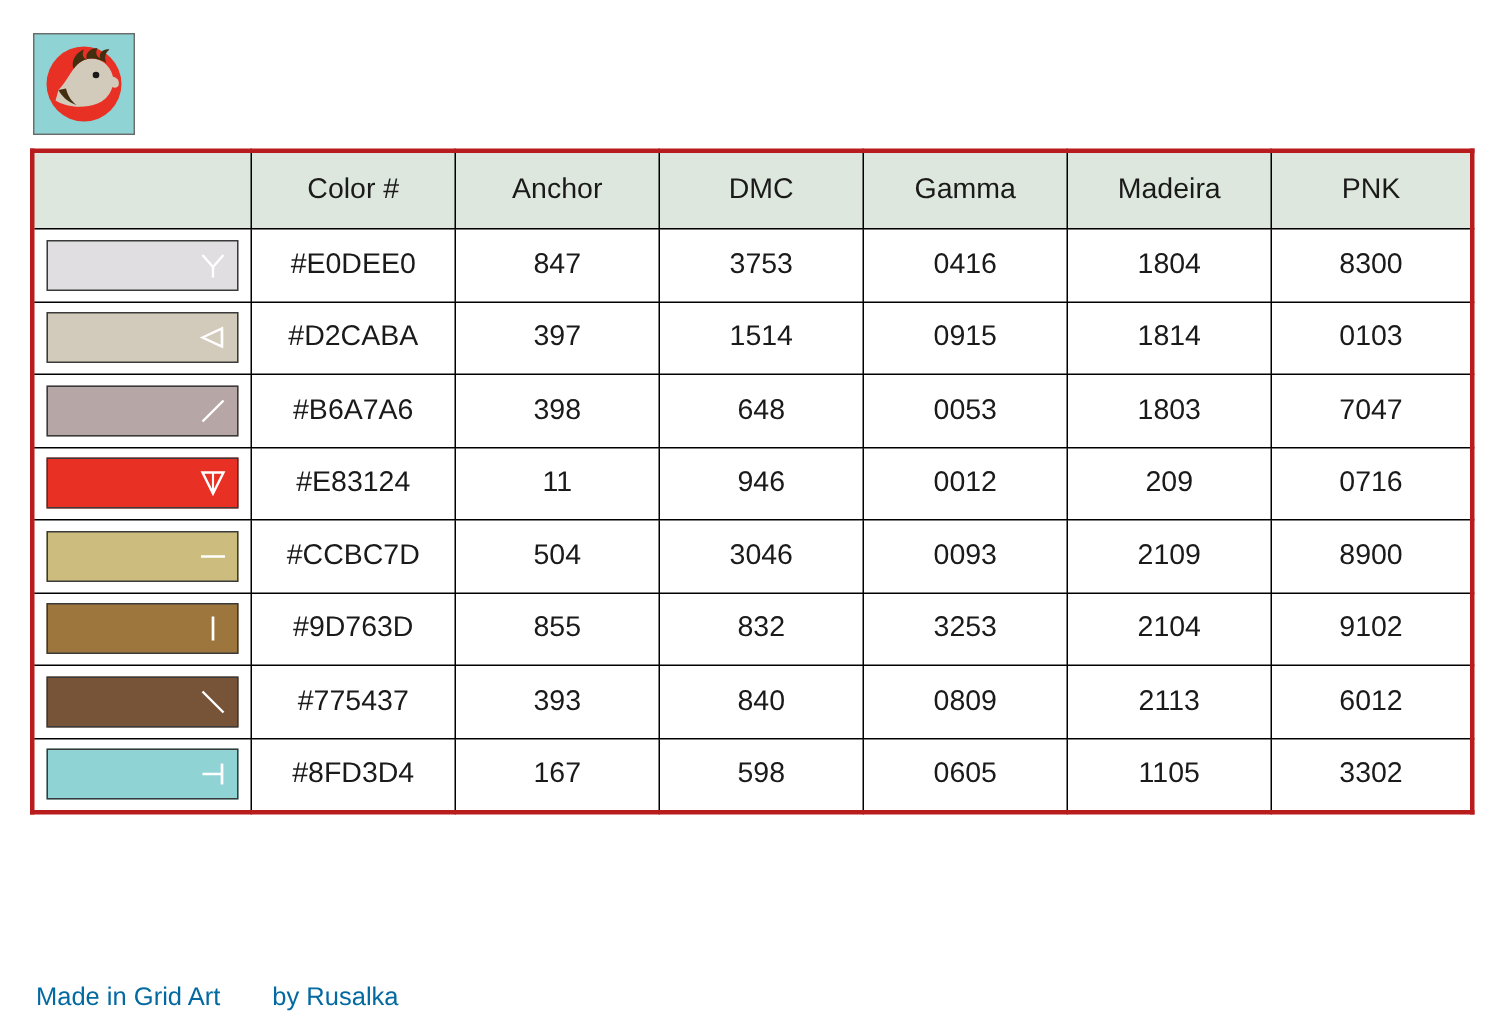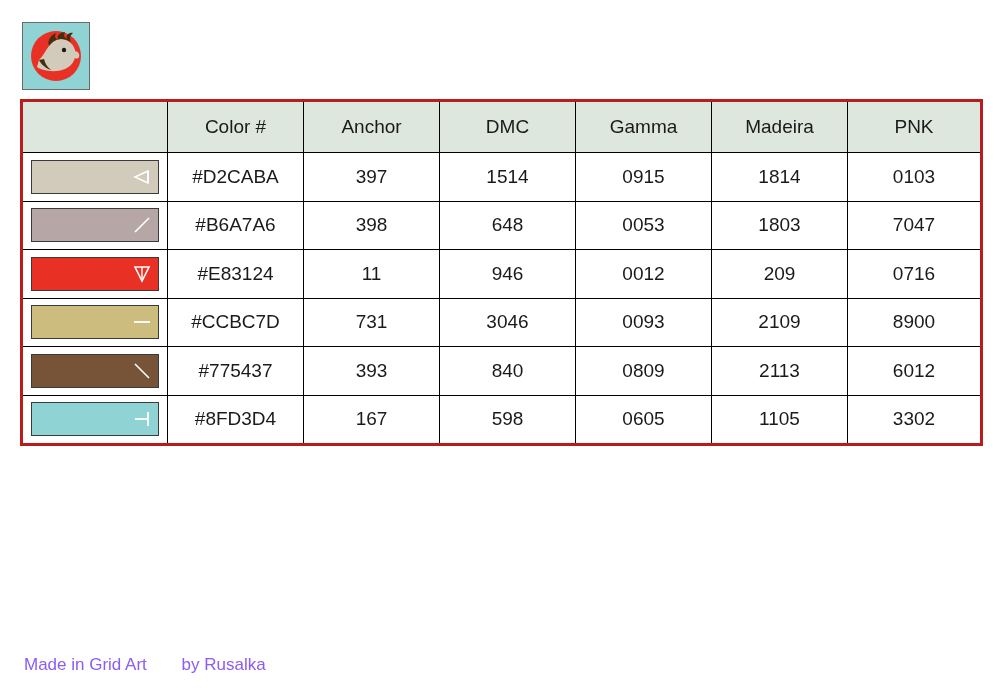--- a/index.html
+++ b/index.html
@@ -86,21 +86,21 @@
     width: 22px;
     height: 22px;
   }
 
   
   .footer {
     position: absolute;
     left: 24px;
     top: 655px;
     font-size: 17px;
-    color: #8b5cf6;
+    color: #0369a1;
   }
   .footer .made { display: inline-block; }
   .footer .by { display: inline-block; margin-left: 30px; }
 </style>
 </head>
 <body>
 
 <div class="logo-box">
   <svg width="66" height="66" viewBox="0 0 66 66">
     <rect x="0" y="0" width="66" height="66" fill="#8fd3d4"></rect>
@@ -131,20 +131,36 @@
         <th>Anchor</th>
         <th>DMC</th>
         <th>Gamma</th>
         <th>Madeira</th>
         <th>PNK</th>
       </tr>
     </thead>
     <tbody id="legend-body">
         <tr>
           <td class="swatch-cell">
+            <div class="swatch" style="background: rgb(224, 222, 224);">
+              <span class="sym"><svg width="22" height="22" viewBox="0 0 22 22">
+                  <path d="M4 4 L11 12 L18 4" fill="none" stroke="#ffffff" stroke-width="1.6"></path>
+                  <path d="M11 12 L11 19" fill="none" stroke="#ffffff" stroke-width="1.6"></path>
+                </svg></span>
+            </div>
+          </td>
+          <td>#E0DEE0</td>
+          <td>847</td>
+          <td>3753</td>
+          <td>0416</td>
+          <td>1804</td>
+          <td>8300</td>
+        </tr>
+        <tr>
+          <td class="swatch-cell">
             <div class="swatch" style="background: rgb(210, 202, 186);">
               <span class="sym"><svg width="22" height="22" viewBox="0 0 22 22">
                   <path d="M4 11 L17 5 L17 17 Z" fill="none" stroke="#ffffff" stroke-width="1.6"></path>
                   <path d="M17 5 L17 17" stroke="#ffffff" stroke-width="1.6"></path>
                 </svg></span>
             </div>
           </td>
           <td>#D2CABA</td>
           <td>397</td>
           <td>1514</td>
@@ -185,25 +201,40 @@
         </tr>
         <tr>
           <td class="swatch-cell">
             <div class="swatch" style="background: rgb(204, 188, 125);">
               <span class="sym"><svg width="22" height="22" viewBox="0 0 22 22">
                   <path d="M3 11 L19 11" stroke="#ffffff" stroke-width="1.8"></path>
                 </svg></span>
             </div>
           </td>
           <td>#CCBC7D</td>
-          <td>731</td>
+          <td>504</td>
           <td>3046</td>
           <td>0093</td>
           <td>2109</td>
           <td>8900</td>
+        </tr>
+        <tr>
+          <td class="swatch-cell">
+            <div class="swatch" style="background: rgb(157, 118, 61);">
+              <span class="sym"><svg width="22" height="22" viewBox="0 0 22 22">
+                  <path d="M11 3 L11 19" stroke="#ffffff" stroke-width="1.8"></path>
+                </svg></span>
+            </div>
+          </td>
+          <td>#9D763D</td>
+          <td>855</td>
+          <td>832</td>
+          <td>3253</td>
+          <td>2104</td>
+          <td>9102</td>
         </tr>
         <tr>
           <td class="swatch-cell">
             <div class="swatch" style="background: rgb(119, 84, 55);">
               <span class="sym"><svg width="22" height="22" viewBox="0 0 22 22">
                   <path d="M4 4 L18 18" fill="none" stroke="#ffffff" stroke-width="1.6"></path>
                 </svg></span>
             </div>
           </td>
           <td>#775437</td>

